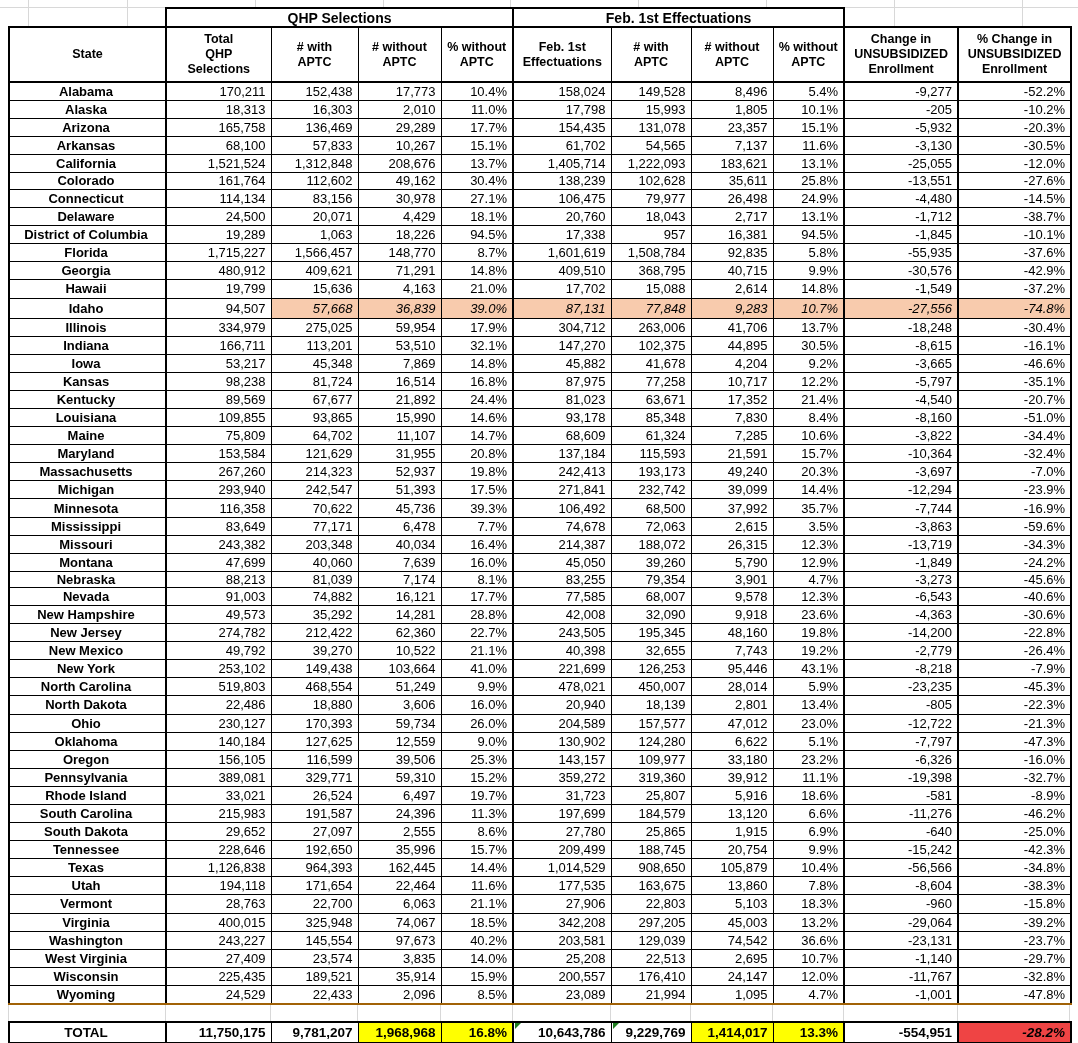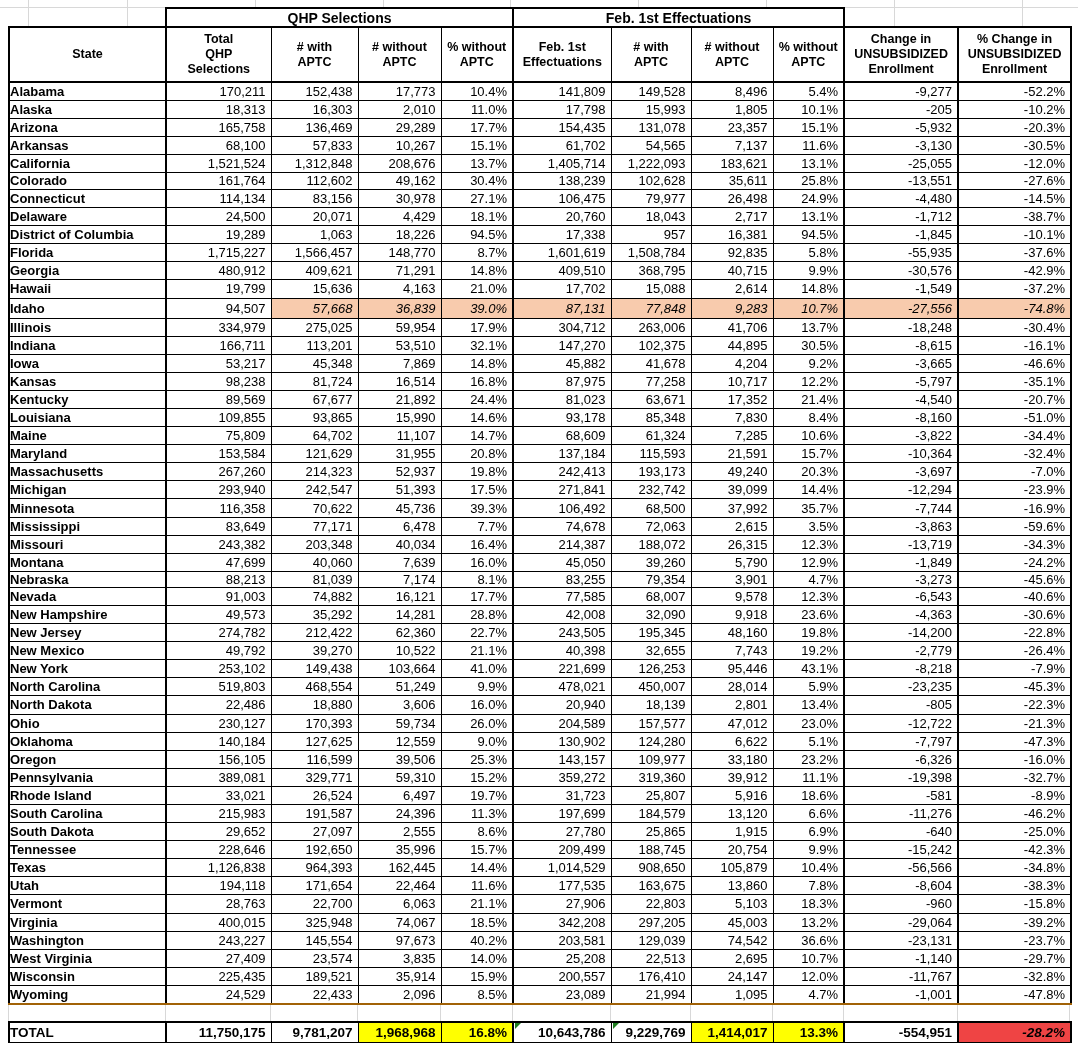--- a/index.html
+++ b/index.html
@@ -26,21 +26,21 @@
   th { border-top:2px solid #000; border-bottom:2px solid #000;
        font-weight:bold; font-size:12.5px; text-align:center;
        white-space:pre-line; line-height:1.2; background:#fff; padding:1px 2px; }
 
   
   .tl2 { border-left:2px solid #000; }
   .tr2 { border-right:2px solid #000; }
   .bb2 { border-bottom:2px solid #a16207; }
 
   
-  td.state { font-weight:bold; text-align:left; padding-right:3px; }
+  td.state { font-weight:bold; text-align:center; padding-right:3px; }
   td.num   { text-align:right; padding-right:5px; }
   td.peach { font-style:italic; }
 
   
   #total-table td { border-top:2px solid #000; border-bottom:2px solid #000;
                     font-weight:bold; font-size:13.5px; height:19px; background:#fff; }
   #total-table td.rel { position:relative; }
   .corner { position:absolute; top:0; left:1px; width:0; height:0;
             border-top:6px solid #1e7e1e; border-right:6px solid transparent; }
 </style>
@@ -126,21 +126,21 @@
 Enrollment</th>
         </tr>
     </thead>
     <tbody id="table-body">
         <tr style="height: 18.1px;">
           <td class="state tl2 tr2">Alabama</td>
           <td class="num">170,211</td>
           <td class="num">152,438</td>
           <td class="num">17,773</td>
           <td class="num tr2">10.4%</td>
-          <td class="num">141,809</td>
+          <td class="num">158,024</td>
           <td class="num">149,528</td>
           <td class="num">8,496</td>
           <td class="num tr2">5.4%</td>
           <td class="num tr2">-9,277</td>
           <td class="num tr2">-52.2%</td>
         </tr>
         <tr style="height: 18.1px;">
           <td class="state tl2 tr2">Alaska</td>
           <td class="num">18,313</td>
           <td class="num">16,303</td>

